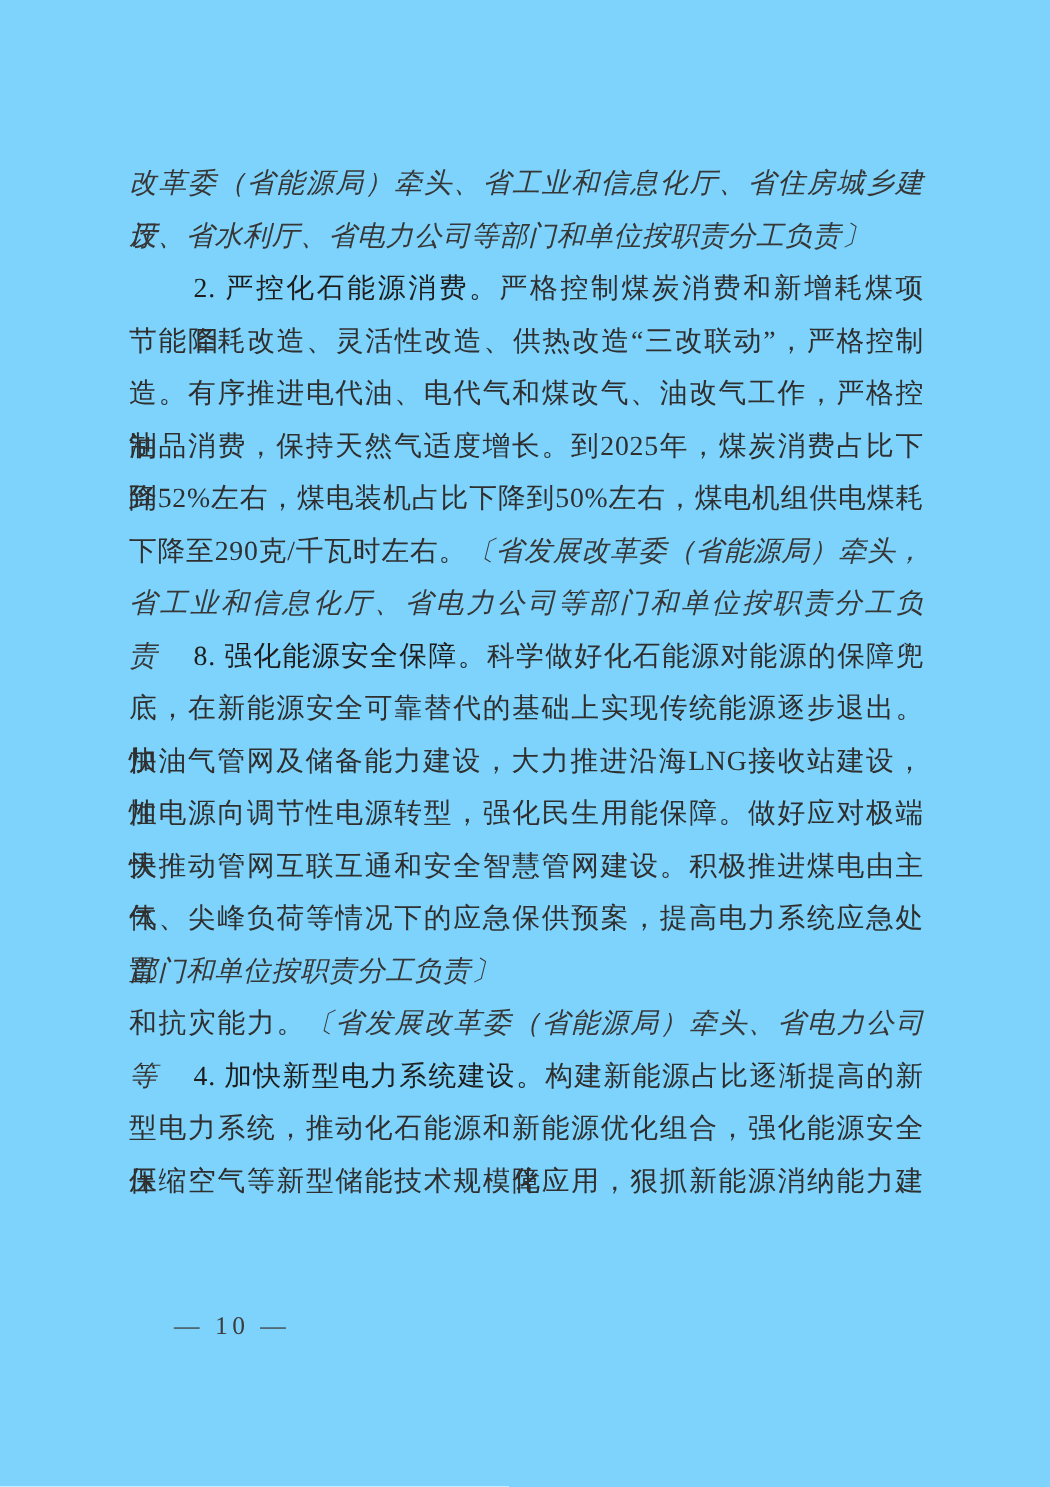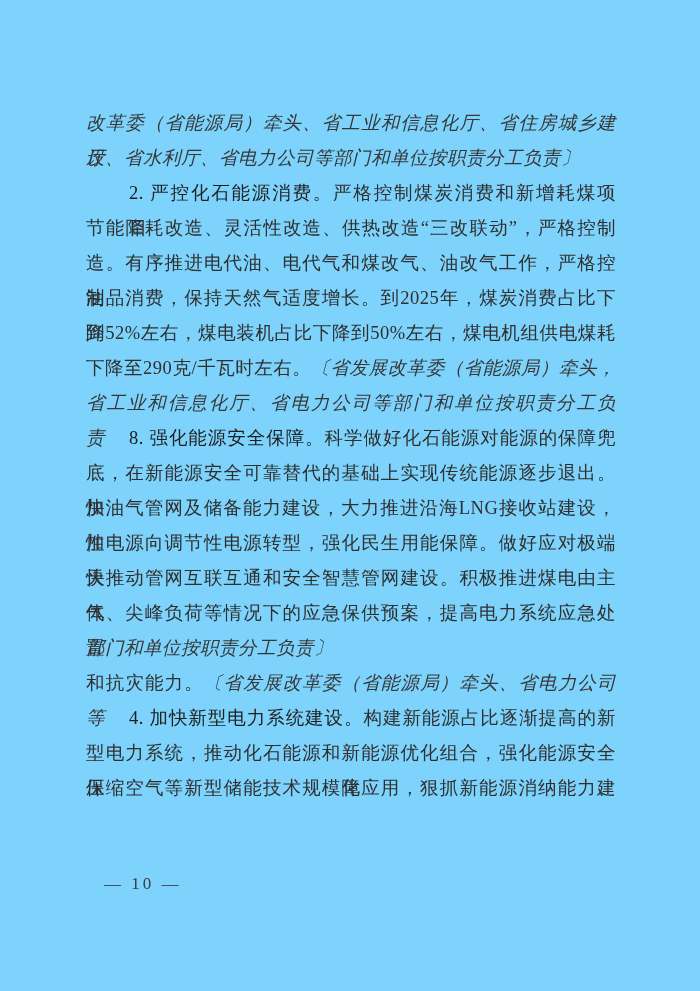--- a/index.html
+++ b/index.html
@@ -42,21 +42,21 @@
   .head {
     font-weight: 400;
     color: #1e1e1e;
   }
   .kai {
     font-style: italic;
     color: #373737;
   }
   .page-number {
     position: absolute;
-    left: 104px;
+    left: 116px;
     top: 872px;
     font-size: 17px;
     line-height: 24px;
     color: #3c3c3c;
     letter-spacing: 3px;
   }
 </style>
 </head>
 <body>
 

